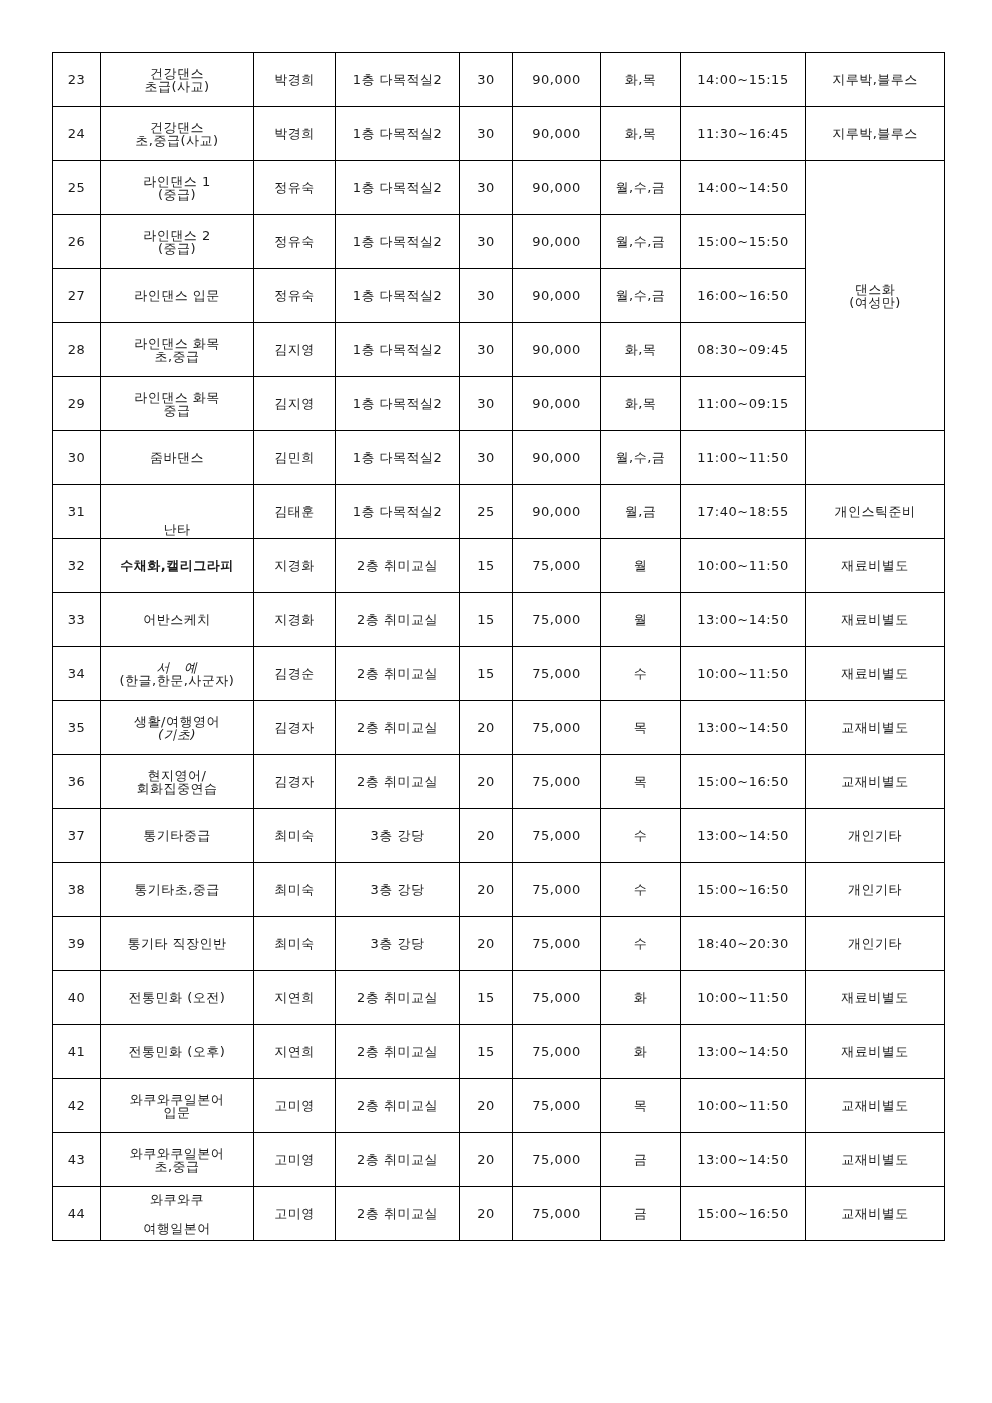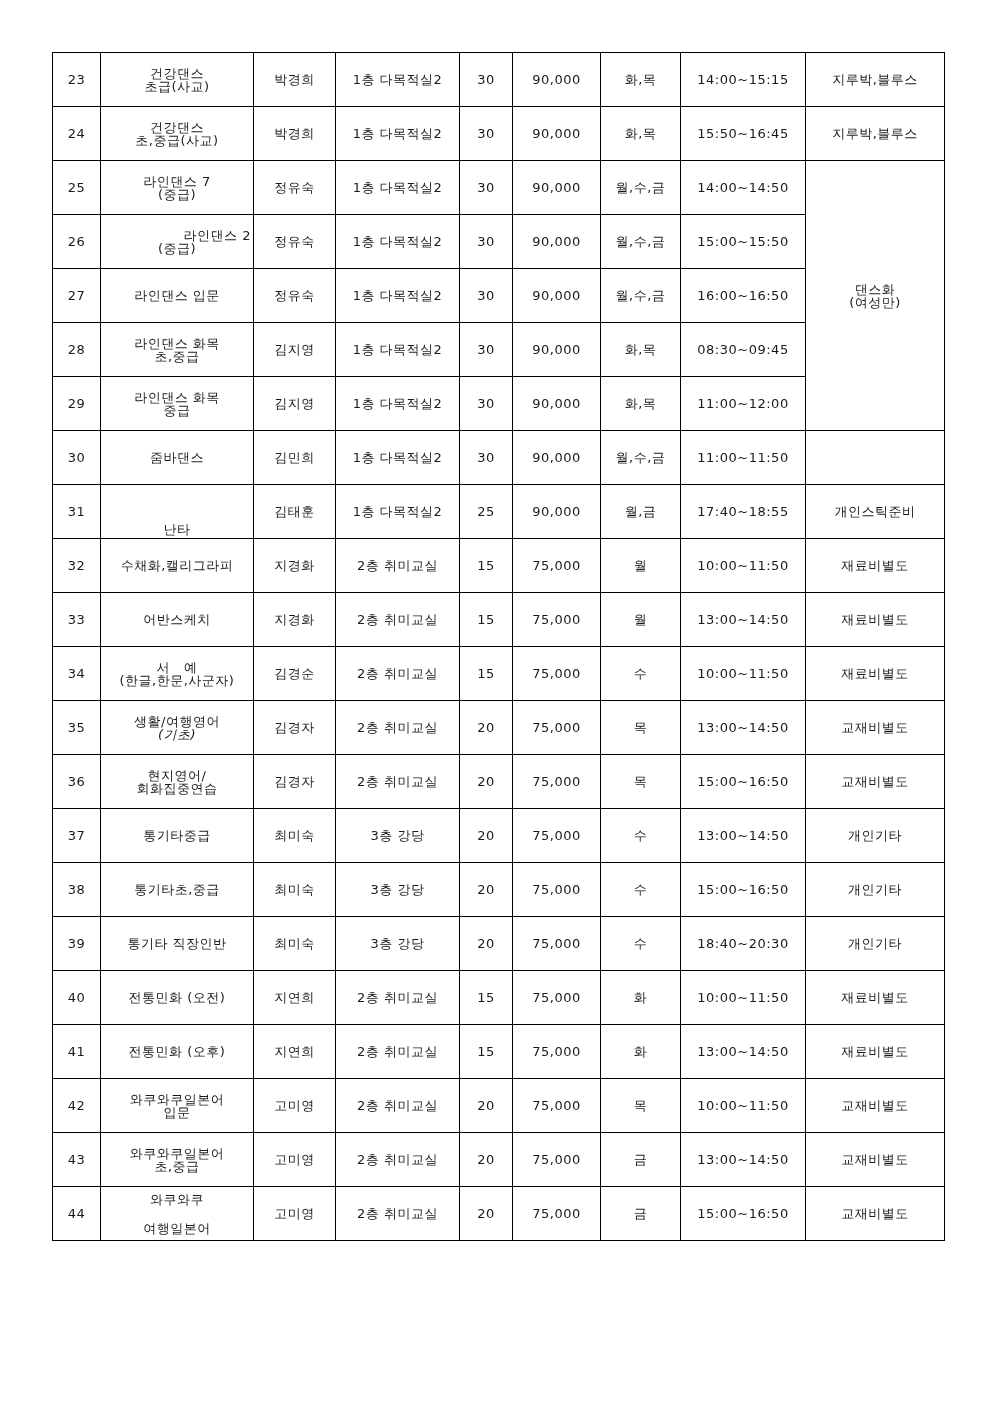--- a/index.html
+++ b/index.html
@@ -56,44 +56,44 @@
         <td>24</td>
         <td>
           <span class="cell-line" style="white-space: pre;">건강댄스</span>
           <span class="cell-line" style="white-space: pre;">초,중급(사교)</span>
         </td>
         <td>박경희</td>
         <td>1층 다목적실2</td>
         <td>30</td>
         <td>90,000</td>
         <td>화,목</td>
-        <td>15:50~16:45</td>
+        <td>11:30~16:45</td>
         <td>지루박,블루스</td>
       </tr>
       <tr>
         <td>25</td>
         <td>
-          <span class="cell-line" style="white-space: pre;">라인댄스 7</span>
+          <span class="cell-line" style="white-space: pre;">라인댄스 1</span>
           <span class="cell-line" style="white-space: pre;">(중급)</span>
         </td>
         <td>정유숙</td>
         <td>1층 다목적실2</td>
         <td>30</td>
         <td>90,000</td>
         <td>월,수,금</td>
         <td>14:00~14:50</td>
         <td rowspan="5">
           <span class="cell-line">댄스화</span>
           <span class="cell-line">(여성만)</span>
         </td>
       </tr>
       <tr>
         <td>26</td>
         <td>
-          <span class="cell-line" style="white-space: pre; text-align: right;">라인댄스 2</span>
+          <span class="cell-line" style="white-space: pre;">라인댄스 2</span>
           <span class="cell-line" style="white-space: pre;">(중급)</span>
         </td>
         <td>정유숙</td>
         <td>1층 다목적실2</td>
         <td>30</td>
         <td>90,000</td>
         <td>월,수,금</td>
         <td>15:00~15:50</td>
       </tr>
       <tr>
@@ -125,21 +125,21 @@
         <td>29</td>
         <td>
           <span class="cell-line" style="white-space: pre;">라인댄스 화목</span>
           <span class="cell-line" style="white-space: pre;">중급</span>
         </td>
         <td>김지영</td>
         <td>1층 다목적실2</td>
         <td>30</td>
         <td>90,000</td>
         <td>화,목</td>
-        <td>11:00~12:00</td>
+        <td>11:00~09:15</td>
       </tr>
       <tr>
         <td>30</td>
         <td>
           <span class="cell-line" style="white-space: pre;">줌바댄스</span>
         </td>
         <td>김민희</td>
         <td>1층 다목적실2</td>
         <td>30</td>
         <td>90,000</td>
@@ -156,21 +156,21 @@
         <td>1층 다목적실2</td>
         <td>25</td>
         <td>90,000</td>
         <td>월,금</td>
         <td>17:40~18:55</td>
         <td>개인스틱준비</td>
       </tr>
       <tr>
         <td>32</td>
         <td>
-          <span class="cell-line" style="white-space: pre;">수채화,캘리그라피</span>
+          <span class="cell-line" style="white-space: pre; font-weight: bold;">수채화,캘리그라피</span>
         </td>
         <td>지경화</td>
         <td>2층 취미교실</td>
         <td>15</td>
         <td>75,000</td>
         <td>월</td>
         <td>10:00~11:50</td>
         <td>재료비별도</td>
       </tr>
       <tr>
@@ -182,21 +182,21 @@
         <td>2층 취미교실</td>
         <td>15</td>
         <td>75,000</td>
         <td>월</td>
         <td>13:00~14:50</td>
         <td>재료비별도</td>
       </tr>
       <tr>
         <td>34</td>
         <td>
-          <span class="cell-line" style="white-space: pre;">서   예</span>
+          <span class="cell-line" style="white-space: pre; font-style: italic;">서   예</span>
           <span class="cell-line" style="white-space: pre; text-align: center;">(한글,한문,사군자)</span>
         </td>
         <td>김경순</td>
         <td>2층 취미교실</td>
         <td>15</td>
         <td>75,000</td>
         <td>수</td>
         <td>10:00~11:50</td>
         <td>재료비별도</td>
       </tr>

